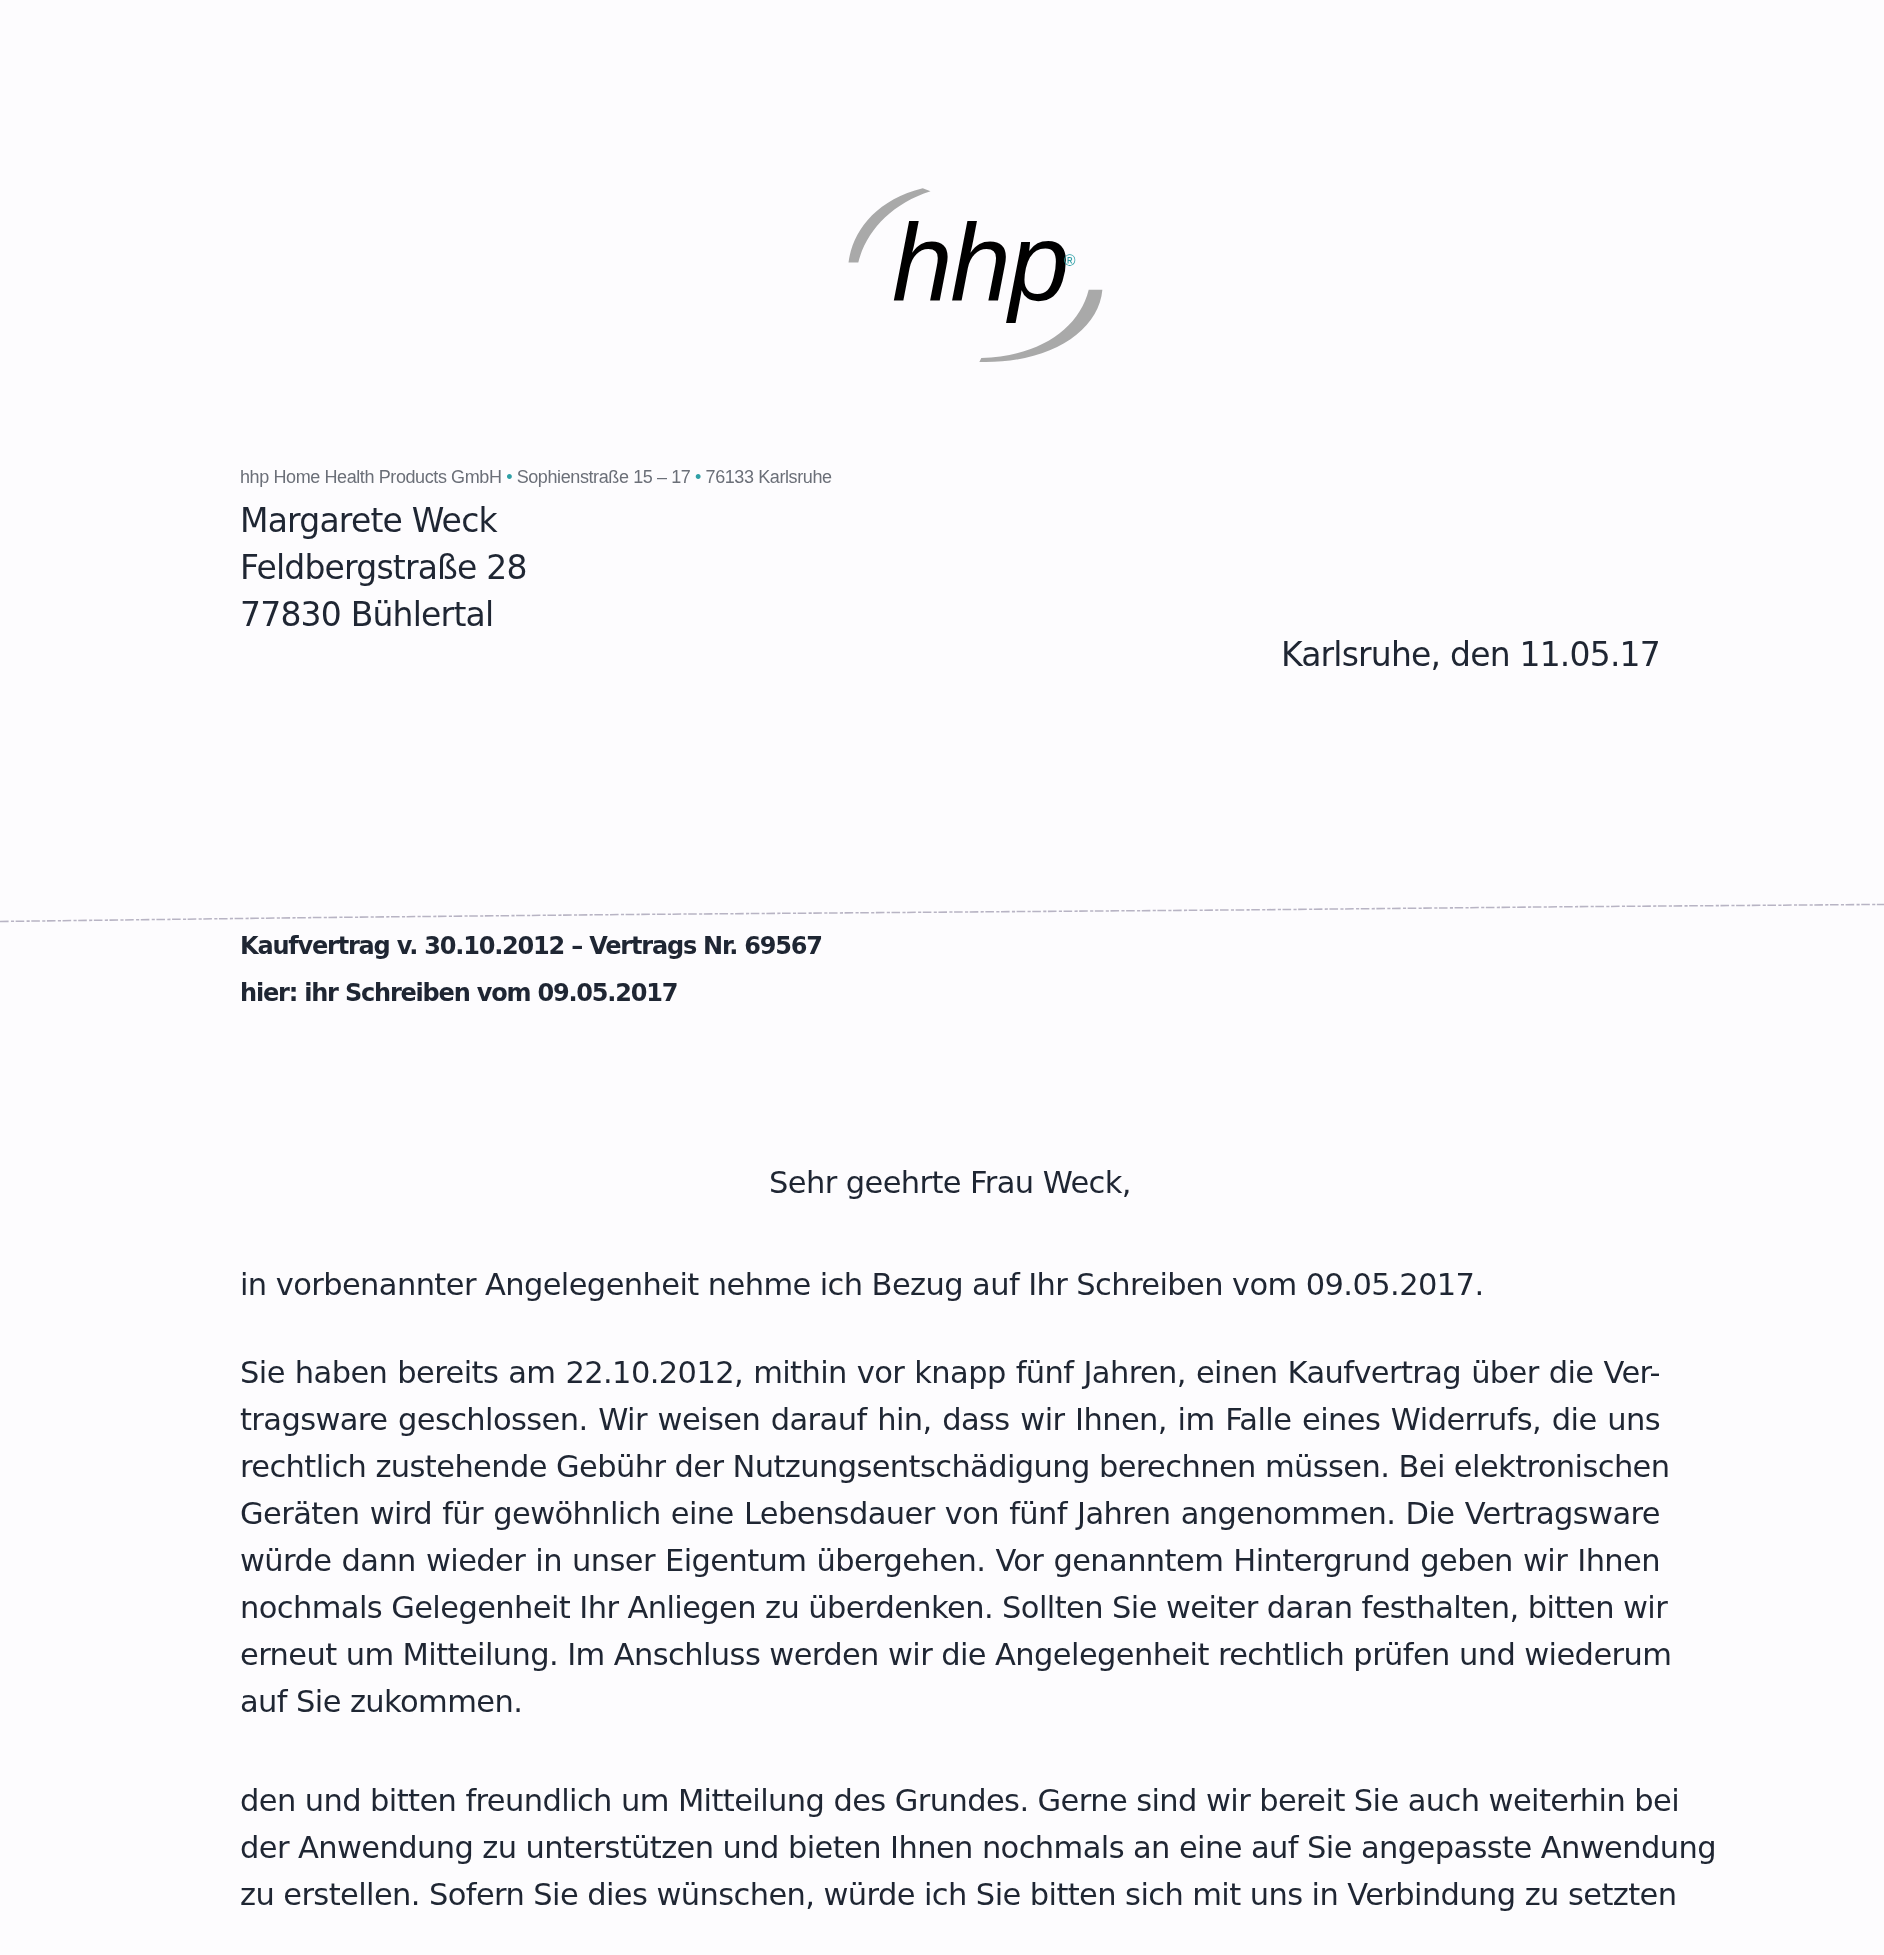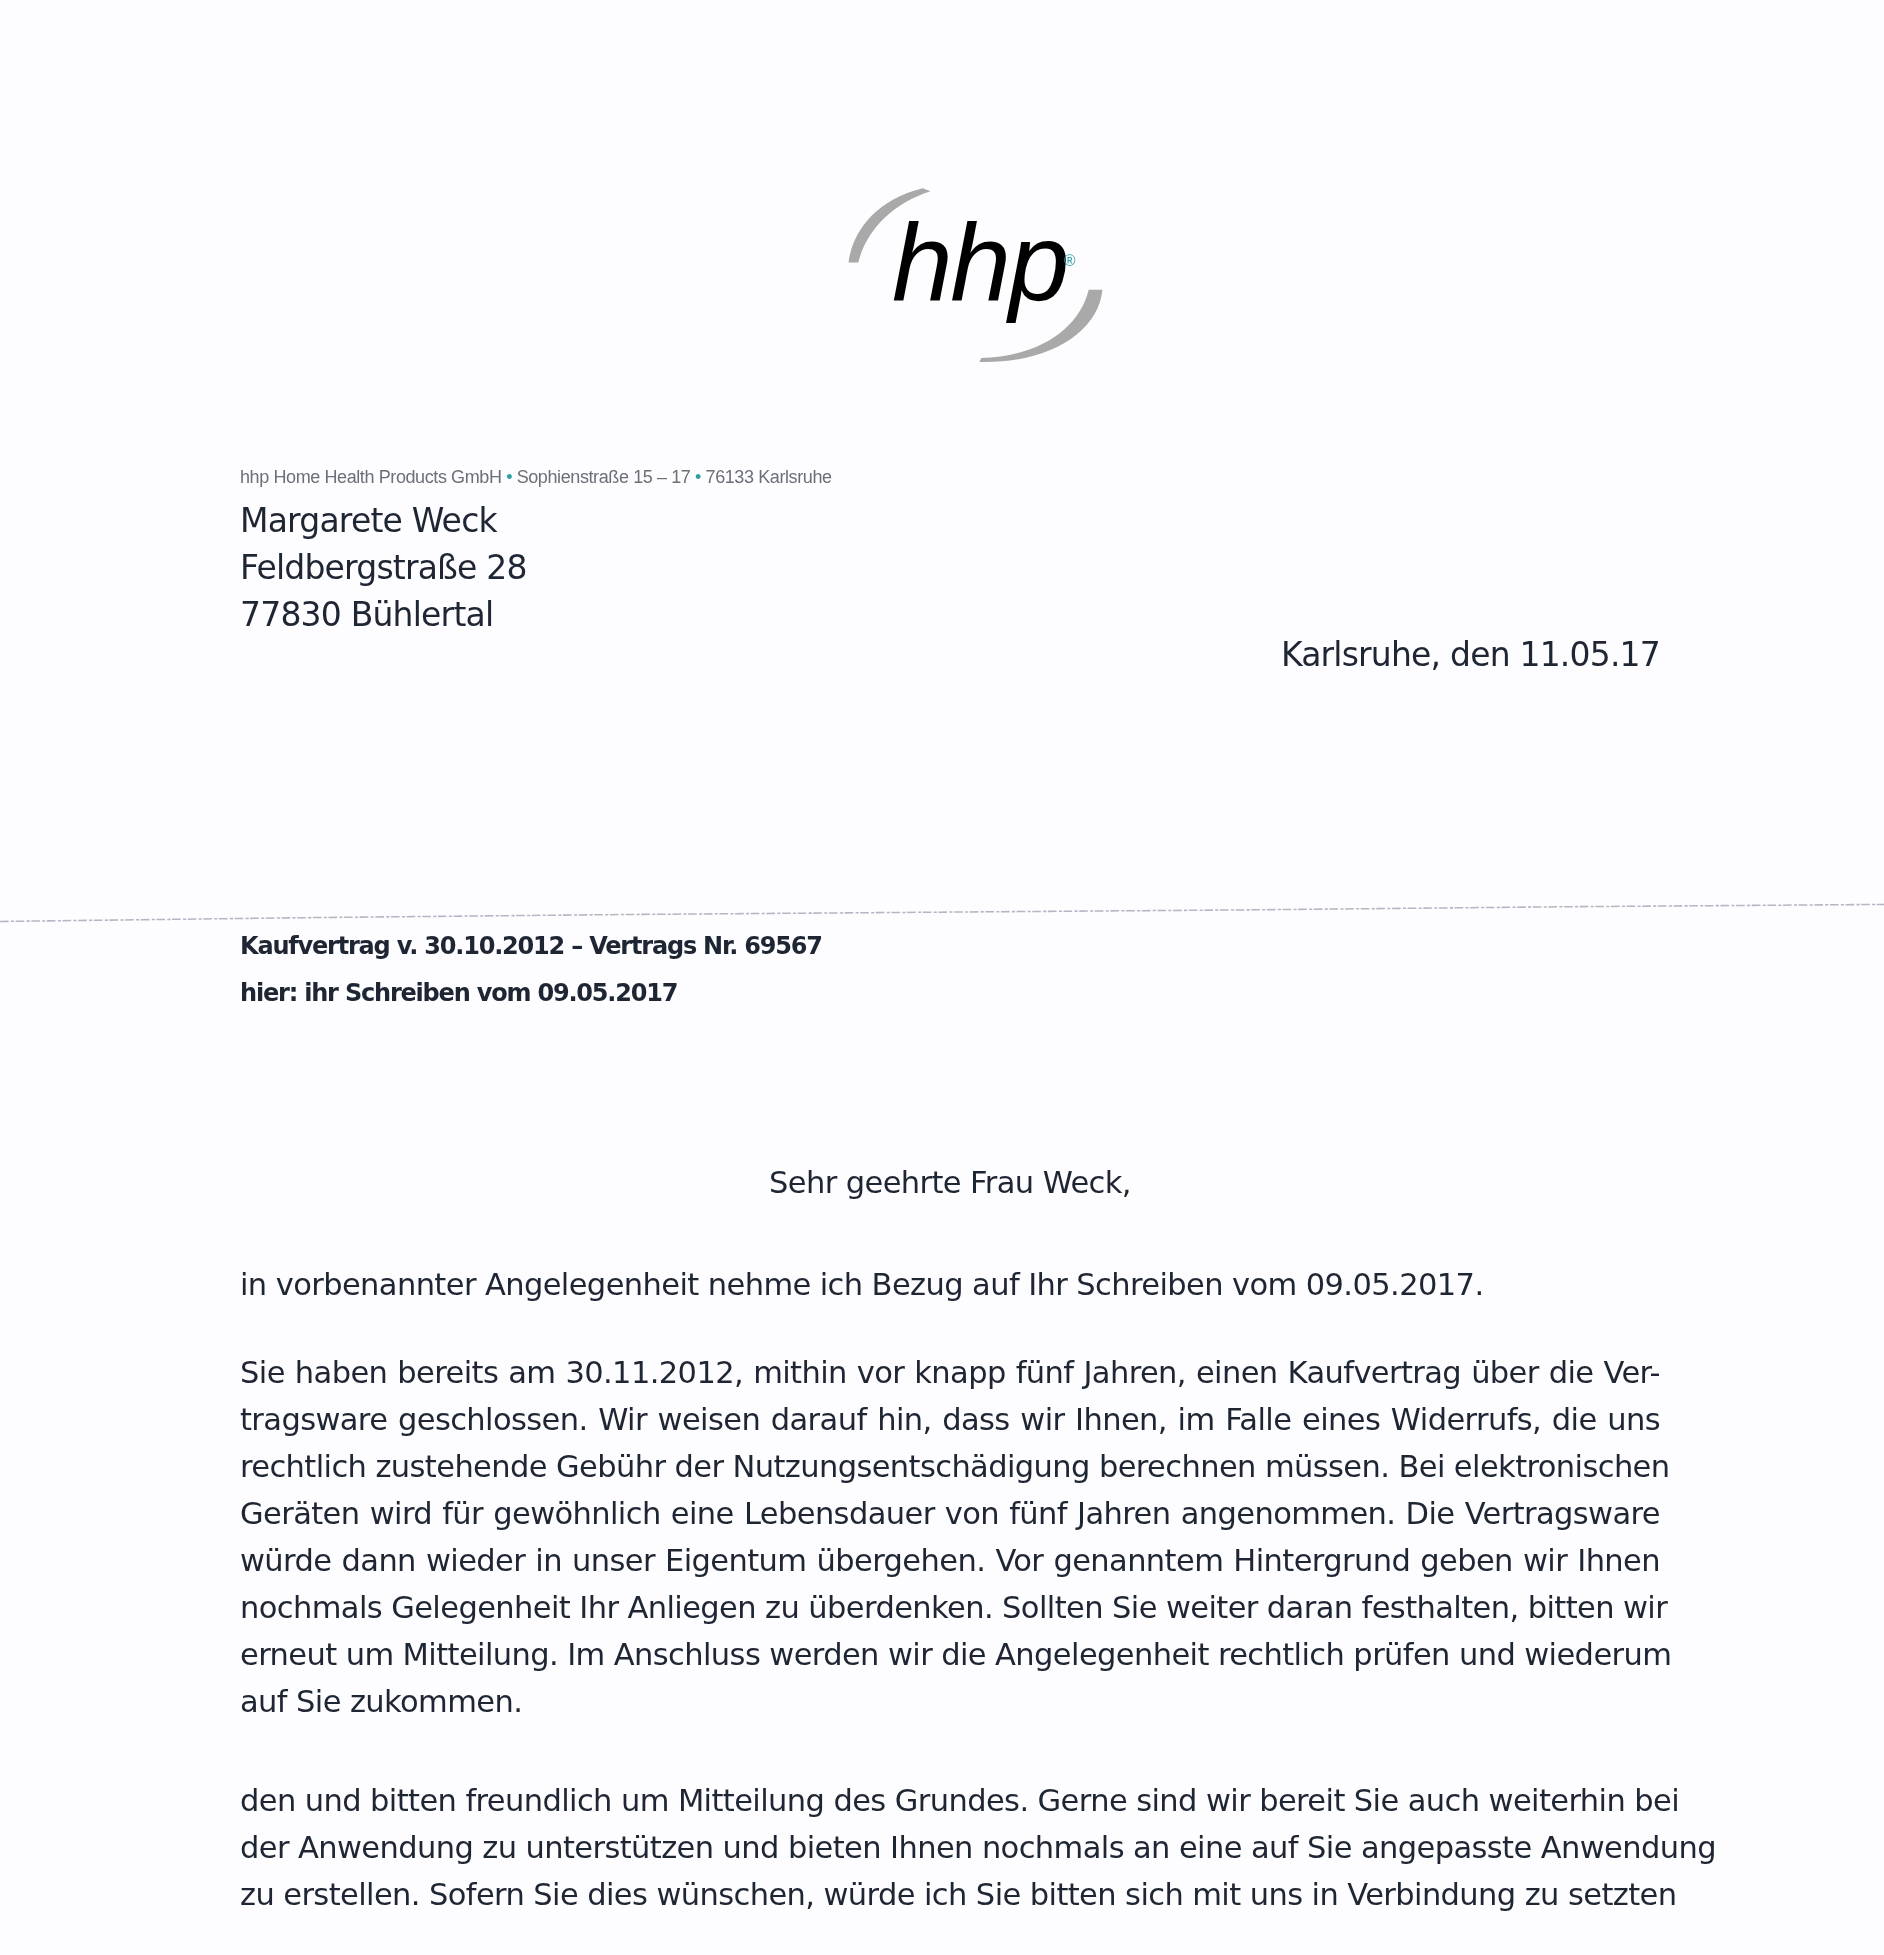--- a/index.html
+++ b/index.html
@@ -80,21 +80,21 @@
 
 <div class="abs body-text salutation">
   <span class="line">Sehr geehrte Frau Weck,</span>
 </div>
 
 <div class="abs body-text intro">
   <span class="line">in vorbenannter Angelegenheit nehme ich Bezug auf Ihr Schreiben vom 09.05.2017.</span>
 </div>
 
 <div class="abs body-text para1">
-  <span class="line justify">Sie haben bereits am 30.11.2012, mithin vor knapp fünf Jahren, einen Kaufvertrag über die Ver-</span>
+  <span class="line justify">Sie haben bereits am 22.10.2012, mithin vor knapp fünf Jahren, einen Kaufvertrag über die Ver-</span>
   <span class="line justify">tragsware geschlossen. Wir weisen darauf hin, dass wir Ihnen, im Falle eines Widerrufs, die uns</span>
   <span class="line justify">rechtlich zustehende Gebühr der Nutzungsentschädigung berechnen müssen. Bei elektronischen</span>
   <span class="line justify">Geräten wird für gewöhnlich eine Lebensdauer von fünf Jahren angenommen. Die Vertragsware</span>
   <span class="line justify">würde dann wieder in unser Eigentum übergehen. Vor genanntem Hintergrund geben wir Ihnen</span>
   <span class="line justify">nochmals Gelegenheit Ihr Anliegen zu überdenken. Sollten Sie weiter daran festhalten, bitten wir</span>
   <span class="line justify">erneut um Mitteilung. Im Anschluss werden wir die Angelegenheit rechtlich prüfen und wiederum</span>
   <span class="line">auf Sie zukommen.</span>
 </div>
 
 <div class="abs body-text para2">

